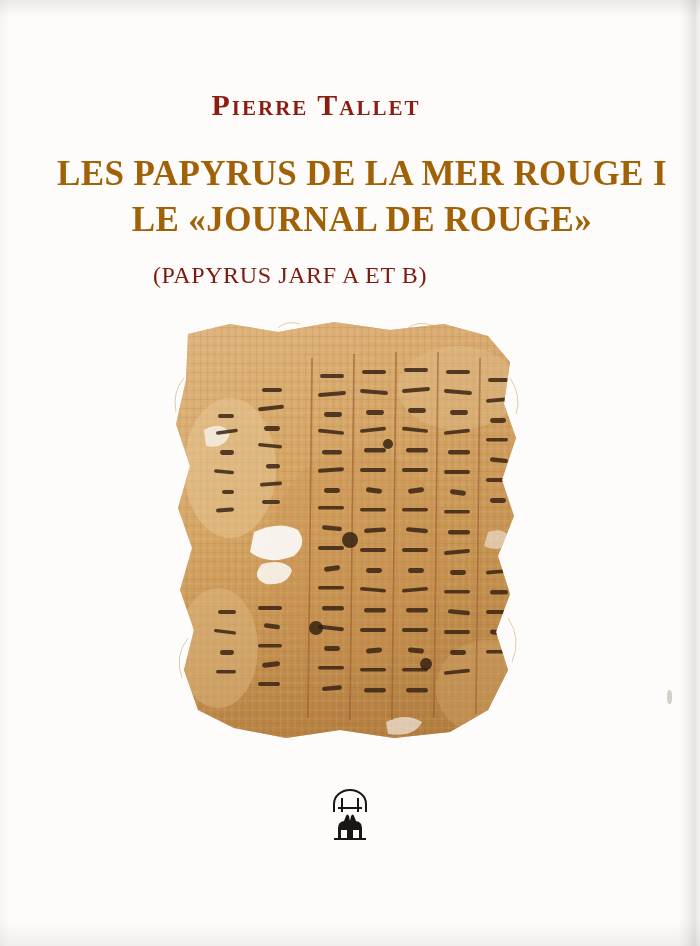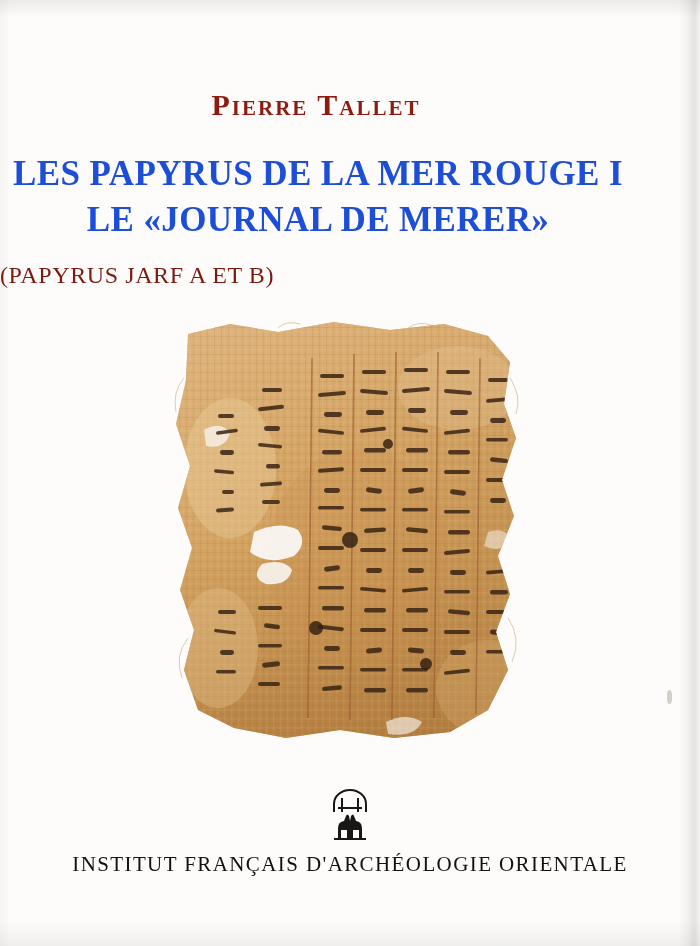--- a/index.html
+++ b/index.html
@@ -73,41 +73,43 @@
     font-weight: 600;
     font-family: "Liberation Serif", serif;
   }
 
   .title-block {
     position: absolute;
     top: 152px;
     left: 0;
     width: 636px;
     text-align: center;
-    color: #1d4ed8;
+    color: #a16207;
+    padding-left: 44px;
   }
   .title-line-1 {
     font-size: 35px;
     letter-spacing: 0.4px;
     font-weight: 700;
     line-height: 44px;
     white-space: nowrap;
   }
   .title-line-2 {
     font-size: 35px;
     letter-spacing: 0.4px;
     font-weight: 700;
     line-height: 48px;
     white-space: nowrap;
   }
   .subtitle {
     position: absolute;
     top: 262px;
     left: 0;
     width: 580px;
+    text-align: center;
     color: #7d1a10;
     font-size: 24px;
     letter-spacing: 0.6px;
     font-weight: 500;
   }
 
   
   .papyrus-wrap {
     position: absolute;
     left: 158px;
@@ -160,21 +162,21 @@
 
   <div class="edge-top"></div>
   <div class="edge-left"></div>
   <div class="edge-right"></div>
   <div class="edge-bottom"></div>
 
   <div class="author">Pierre Tallet</div>
 
   <div class="title-block">
     <div class="title-line-1">LES PAPYRUS DE LA MER ROUGE I</div>
-    <div class="title-line-2">LE «JOURNAL DE MERER»</div>
+    <div class="title-line-2">LE «JOURNAL DE ROUGE»</div>
   </div>
 
   <div class="subtitle">(PAPYRUS JARF A ET B)</div>
 
   <div class="papyrus-wrap">
     <svg class="papyrus-svg" viewBox="0 0 390 430" preserveAspectRatio="none">
       <defs>
         <linearGradient id="pap-grad" x1="0" y1="0" x2="1" y2="1">
           <stop offset="0%" stop-color="#e8c590"></stop>
           <stop offset="35%" stop-color="#d7a664"></stop>
@@ -387,15 +389,14 @@
       </g>
 
       <g fill="#1a1613">
         <path d="M30,52 l0,-10 q0,-6 6,-7 l2,-5 q1,-3 3,0 l1,5 q3,2 3,7 l0,10 l-3,0 l0,-8 l-9,0 l0,8 z"></path>
         <path d="M54,52 l0,-10 q0,-6 -6,-7 l-2,-5 q-1,-3 -3,0 l-1,5 q-3,2 -3,7 l0,10 l3,0 l0,-8 l9,0 l0,8 z"></path>
       </g>
       <rect x="26" y="52" width="32" height="2" fill="#1a1613"></rect>
     </svg>
   </div>
 
-  <div class="publisher">INSTITUT FRANÇAIS D'ARCHÉOLOGIE ORIENTALE</div>
 
 </div>
 
 </body></html>

